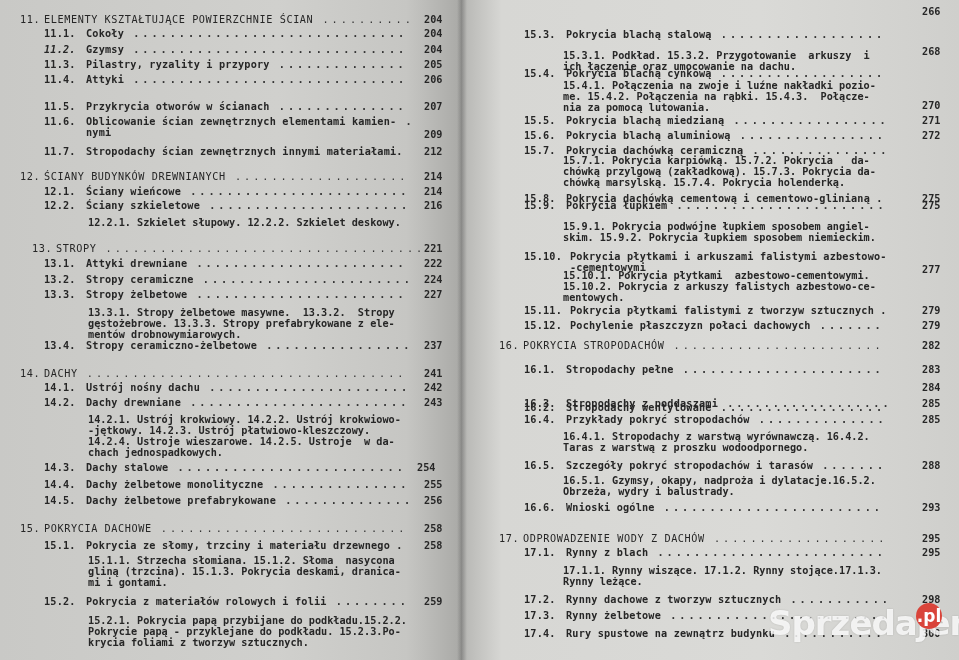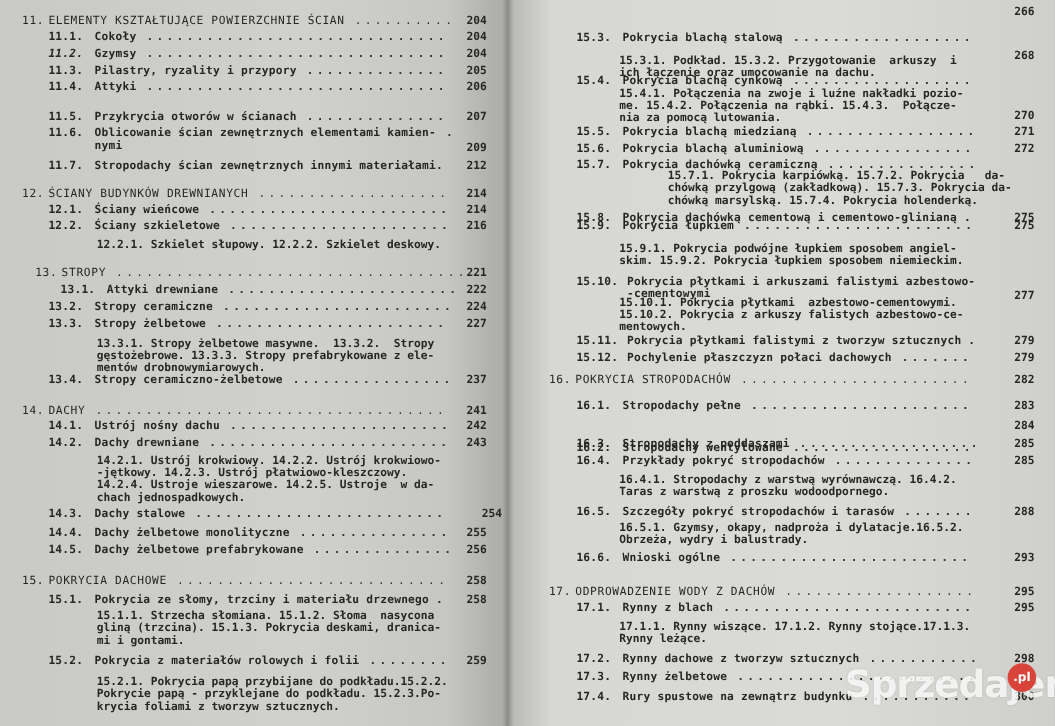--- a/index.html
+++ b/index.html
@@ -38,21 +38,21 @@
     position: absolute; font-size: 10.2px; font-weight: bold; line-height: 11px; white-space: pre;
   }
   .watermark {
     position: absolute; left: 768px; top: 603px; font-family: "DejaVu Sans", sans-serif;
     font-size: 34px; font-weight: bold; color: rgba(255,255,255,.82); letter-spacing: -1px;
     text-shadow: 0 0 2px rgba(0,0,0,.15);
   }
   .wm-badge {
     position: absolute; left: 916px; top: 603px; width: 26px; height: 26px; border-radius: 50%;
     background: #d9443a; color: #fff; font-family: "DejaVu Sans", sans-serif; font-weight: bold;
-    font-size: 11px; text-align: center; line-height: 26px;
+    font-size: 17px; text-align: center; line-height: 26px;
   }
 </style>
 </head>
 <body>
 
 <div class="page page-left"></div>
 <div class="page page-right"></div>
 <div class="spine"></div>
 
 <div id="toc">
@@ -74,21 +74,21 @@
     <div class="pg" style="left: 424px; top: 146px;">212</div>
     <div class="entry chapter" style="left: 20px; top: 171px;"><span class="num" style="width: 24px;">12.</span><span>ŚCIANY BUDYNKÓW DREWNIANYCH</span><span class="dots"> ...................</span></div>
     <div class="pg" style="left: 424px; top: 171px;">214</div>
     <div class="entry" style="left: 44px; top: 186px;"><span class="num" style="width: 42px;">12.1.</span><span>Ściany wieńcowe</span><span class="dots"> ........................</span></div>
     <div class="pg" style="left: 424px; top: 186px;">214</div>
     <div class="entry" style="left: 44px; top: 200px;"><span class="num" style="width: 42px;">12.2.</span><span>Ściany szkieletowe</span><span class="dots"> ......................</span></div>
     <div class="pg" style="left: 424px; top: 200px;">216</div>
     <div class="sub" style="left: 88px; top: 217px;">12.2.1. Szkielet słupowy. 12.2.2. Szkielet deskowy.</div>
     <div class="entry chapter" style="left: 20px; top: 243px; margin-left: 12px;"><span class="num" style="width: 24px;">13.</span><span>STROPY</span><span class="dots"> ...................................</span></div>
     <div class="pg" style="left: 424px; top: 243px;">221</div>
-    <div class="entry" style="left: 44px; top: 258px;"><span class="num" style="width: 42px; margin-left: 11px;">13.1.</span><span>Attyki drewniane</span><span class="dots"> .......................</span></div>
+    <div class="entry" style="left: 44px; top: 258px;"><span class="num" style="width: 42px;">13.1.</span><span>Attyki drewniane</span><span class="dots"> .......................</span></div>
     <div class="pg" style="left: 424px; top: 258px;">222</div>
     <div class="entry" style="left: 44px; top: 274px;"><span class="num" style="width: 42px;">13.2.</span><span>Stropy ceramiczne</span><span class="dots"> .......................</span></div>
     <div class="pg" style="left: 424px; top: 274px;">224</div>
     <div class="entry" style="left: 44px; top: 289px;"><span class="num" style="width: 42px;">13.3.</span><span>Stropy żelbetowe</span><span class="dots"> .......................</span></div>
     <div class="pg" style="left: 424px; top: 289px;">227</div>
     <div class="sub" style="left: 88px; top: 307px;">13.3.1. Stropy żelbetowe masywne.  13.3.2.  Stropy
 gęstożebrowe. 13.3.3. Stropy prefabrykowane z ele-
 mentów drobnowymiarowych.</div>
     <div class="entry" style="left: 44px; top: 340px;"><span class="num" style="width: 42px;">13.4.</span><span>Stropy ceramiczno-żelbetowe</span><span class="dots"> ................</span></div>
     <div class="pg" style="left: 424px; top: 340px;">237</div>
@@ -96,21 +96,21 @@
     <div class="pg" style="left: 424px; top: 368px;">241</div>
     <div class="entry" style="left: 44px; top: 382px;"><span class="num" style="width: 42px;">14.1.</span><span>Ustrój nośny dachu</span><span class="dots"> ......................</span></div>
     <div class="pg" style="left: 424px; top: 382px;">242</div>
     <div class="entry" style="left: 44px; top: 397px;"><span class="num" style="width: 42px;">14.2.</span><span>Dachy drewniane</span><span class="dots"> ........................</span></div>
     <div class="pg" style="left: 424px; top: 397px;">243</div>
     <div class="sub" style="left: 88px; top: 414px;">14.2.1. Ustrój krokwiowy. 14.2.2. Ustrój krokwiowo-
 -jętkowy. 14.2.3. Ustrój płatwiowo-kleszczowy.
 14.2.4. Ustroje wieszarowe. 14.2.5. Ustroje  w da-
 chach jednospadkowych.</div>
     <div class="entry" style="left: 44px; top: 462px;"><span class="num" style="width: 42px;">14.3.</span><span>Dachy stalowe</span><span class="dots"> .........................</span></div>
-    <div class="pg" style="left: 438px; top: 462px;">254</div>
+    <div class="pg" style="left: 417px; top: 462px;">254</div>
     <div class="entry" style="left: 44px; top: 479px;"><span class="num" style="width: 42px;">14.4.</span><span>Dachy żelbetowe monolityczne</span><span class="dots"> ...............</span></div>
     <div class="pg" style="left: 424px; top: 479px;">255</div>
     <div class="entry" style="left: 44px; top: 495px;"><span class="num" style="width: 42px;">14.5.</span><span>Dachy żelbetowe prefabrykowane</span><span class="dots"> ..............</span></div>
     <div class="pg" style="left: 424px; top: 495px;">256</div>
     <div class="entry chapter" style="left: 20px; top: 523px;"><span class="num" style="width: 24px;">15.</span><span>POKRYCIA DACHOWE</span><span class="dots"> ...........................</span></div>
     <div class="pg" style="left: 424px; top: 523px;">258</div>
     <div class="entry" style="left: 44px; top: 540px;"><span class="num" style="width: 42px;">15.1.</span><span>Pokrycia ze słomy, trzciny i materiału drzewnego .</span><span class="dots"> </span></div>
     <div class="pg" style="left: 424px; top: 540px;">258</div>
     <div class="sub" style="left: 88px; top: 555px;">15.1.1. Strzecha słomiana. 15.1.2. Słoma  nasycona
 gliną (trzcina). 15.1.3. Pokrycia deskami, dranica-
@@ -131,21 +131,21 @@
     <div class="sub" style="left: 563px; top: 80px;">15.4.1. Połączenia na zwoje i luźne nakładki pozio-
 me. 15.4.2. Połączenia na rąbki. 15.4.3.  Połącze-
 nia za pomocą lutowania.</div>
     <div class="entry" style="left: 524px; top: 100px;"></div>
     <div class="pg" style="left: 922px; top: 100px;">270</div>
     <div class="entry" style="left: 524px; top: 115px;"><span class="num" style="width: 42px;">15.5.</span><span>Pokrycia blachą miedzianą</span><span class="dots"> .................</span></div>
     <div class="pg" style="left: 922px; top: 115px;">271</div>
     <div class="entry" style="left: 524px; top: 130px;"><span class="num" style="width: 42px;">15.6.</span><span>Pokrycia blachą aluminiową</span><span class="dots"> ................</span></div>
     <div class="pg" style="left: 922px; top: 130px;">272</div>
     <div class="entry" style="left: 524px; top: 145px;"><span class="num" style="width: 42px;">15.7.</span><span>Pokrycia dachówką ceramiczną</span><span class="dots"> ...............</span></div>
-    <div class="sub" style="left: 563px; top: 155px; margin-left: 44px;">15.7.1. Pokrycia karpiówką. 15.7.2. Pokrycia   da-
+    <div class="sub" style="left: 563px; top: 155px;">15.7.1. Pokrycia karpiówką. 15.7.2. Pokrycia   da-
 chówką przylgową (zakładkową). 15.7.3. Pokrycia da-
 chówką marsylską. 15.7.4. Pokrycia holenderką.</div>
     <div class="entry" style="left: 524px; top: 193px;"><span class="num" style="width: 42px;">15.8.</span><span>Pokrycia dachówką cementową i cementowo-glinianą .</span><span class="dots"> </span></div>
     <div class="pg" style="left: 922px; top: 193px;">275</div>
     <div class="entry" style="left: 524px; top: 200px;"><span class="num" style="width: 42px;">15.9.</span><span>Pokrycia łupkiem</span><span class="dots"> .......................</span></div>
     <div class="pg" style="left: 922px; top: 200px;">275</div>
     <div class="sub" style="left: 563px; top: 221px;">15.9.1. Pokrycia podwójne łupkiem sposobem angiel-
 skim. 15.9.2. Pokrycia łupkiem sposobem niemieckim.</div>
     <div class="entry" style="left: 524px; top: 251px;"><span class="num" style="width: 46px;">15.10.</span><span>Pokrycia płytkami i arkuszami falistymi azbestowo-</span><span class="dots"> </span><br><span class="num" style="width: 46px;"></span><span>-cementowymi</span></div>
     <div class="pg" style="left: 922px; top: 264px;">277</div>

